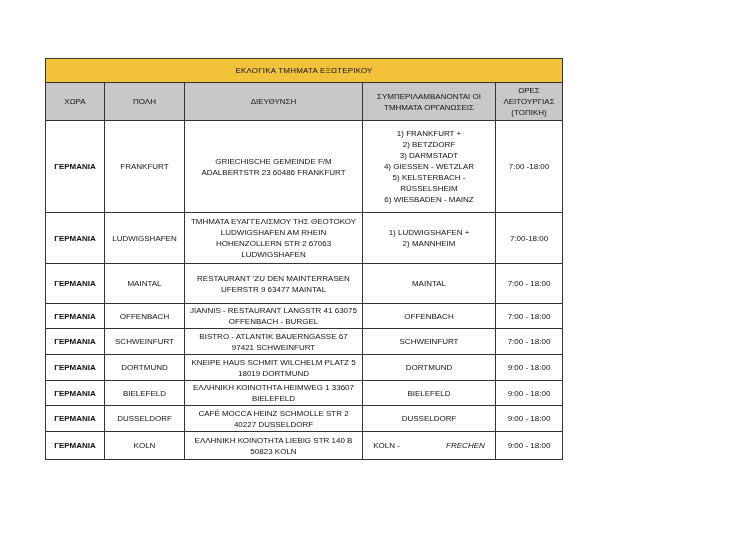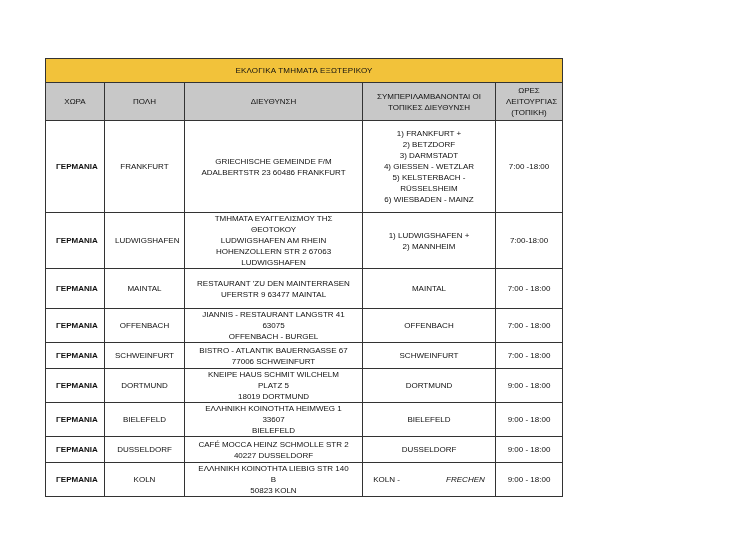--- a/index.html
+++ b/index.html
@@ -1,21 +1,21 @@
 <!DOCTYPE html>
 <html><head>
 <meta charset="utf-8">
 <style>
   html, body { margin:0; padding:0; background:#ffffff; }
   body { width:755px; height:534px; position:relative; overflow:hidden;
          font-family:"Liberation Sans", sans-serif; color:#111; }
   table.sheet { position:absolute; left:45px; top:58px; width:517px;
                 border-collapse:collapse; table-layout:fixed; }
   table.sheet td, table.sheet th { border:1px solid #333; text-align:center;
-                vertical-align:middle; font-size:8px; line-height:11px; padding:0 10px; }
+                vertical-align:middle; font-size:8px; line-height:11px; padding:0 0; }
   .title-row td { background:#f2c23a; font-size:14.5px; font-weight:normal;
                   height:23px; letter-spacing:0.2px; }
   .head-row th { background:#c8c8c8; font-weight:normal; height:37px; font-size:8px; }
   .country { font-weight:bold; }
   .ital { font-style:italic;margin-left:44px; }
 </style>
 </head>
 <body>
 
 <table class="sheet">
@@ -27,21 +27,21 @@
       <col style="width:67px">
   </colgroup>
   <tbody>
       <tr class="title-row">
     <td colspan="5">ΕΚΛΟΓΙΚΑ ΤΜΗΜΑΤΑ ΕΞΩΤΕΡΙΚΟΥ</td>
   </tr>
   <tr class="head-row">
     <th>ΧΩΡΑ</th>
     <th>ΠΟΛΗ</th>
     <th>ΔΙΕΥΘΥΝΣΗ</th>
-    <th>ΣΥΜΠΕΡΙΛΑΜΒΑΝΟΝΤΑΙ ΟΙ ΤΟΠΙΚΕΣ ΔΙΕΥΘΥΝΣΗ</th>
+    <th>ΣΥΜΠΕΡΙΛΑΜΒΑΝΟΝΤΑΙ ΟΙ ΤΜΗΜΑΤΑ ΟΡΓΑΝΩΣΕΙΣ</th>
     <th>ΩΡΕΣ ΛΕΙΤΟΥΡΓΙΑΣ (ΤΟΠΙΚΗ)</th>
   </tr>
 
   <tr style="height:92px">
     <td class="country">ΓΕΡΜΑΝΙΑ</td>
     <td>FRANKFURT</td>
     <td>
       <div>GRIECHISCHE GEMEINDE F/M</div>
       <div>ADALBERTSTR 23 60486 FRANKFURT</div>
     </td>
@@ -93,21 +93,21 @@
     </td>
     <td>OFFENBACH</td>
     <td>7:00 - 18:00</td>
   </tr>
 
   <tr style="height:26px">
     <td class="country">ΓΕΡΜΑΝΙΑ</td>
     <td>SCHWEINFURT</td>
     <td>
       <div>BISTRO - ATLANTIK BAUERNGASSE 67</div>
-      <div>77006 SCHWEINFURT</div>
+      <div>97421 SCHWEINFURT</div>
     </td>
     <td>SCHWEINFURT</td>
     <td>7:00 - 18:00</td>
   </tr>
 
   <tr style="height:26px">
     <td class="country">ΓΕΡΜΑΝΙΑ</td>
     <td>DORTMUND</td>
     <td>
       <div>KNEIPE HAUS SCHMIT WILCHELM PLATZ 5</div>

